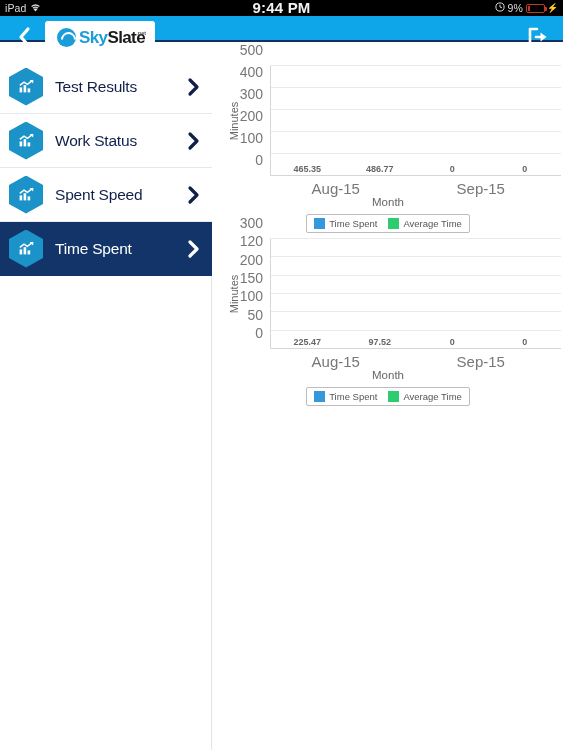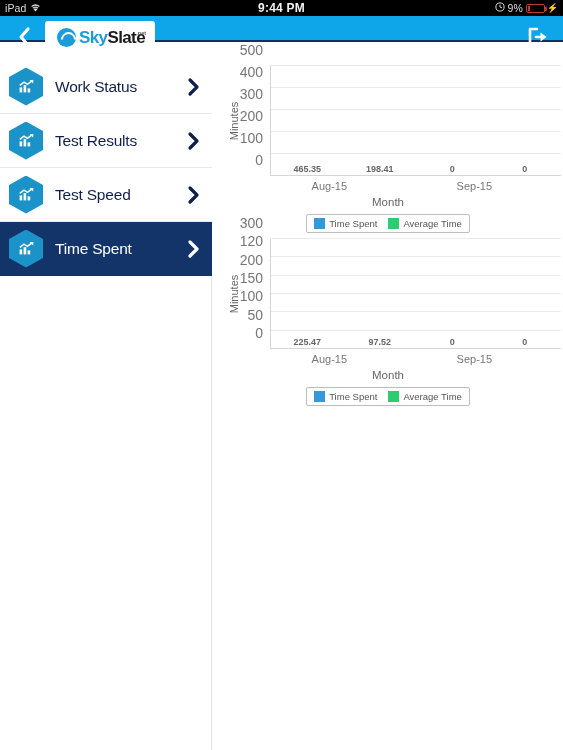--- a/index.html
+++ b/index.html
@@ -14,21 +14,21 @@
   
   .statusbar {
     position:absolute; top:0; left:0; width:563px; height:16px;
     background:#000; color:#d8d8d8;
     font-size:10.5px; line-height:16px;
     display:flex; align-items:center;
   }
   .sb-left { position:absolute; left:5px; display:flex; align-items:center; gap:4px; }
   .sb-device { font-size:10.5px; letter-spacing:0.1px; color:#dcdcdc; }
   .sb-center { position:absolute; left:0; width:563px; text-align:center;
-               font-size:12px; color:#f2f2f2; font-weight:bold; letter-spacing:0.2px; }
+               font-size:15px; color:#f2f2f2; font-weight:bold; letter-spacing:0.2px; }
   .sb-right { position:absolute; right:4px; display:flex; align-items:center; gap:3px; }
   .sb-pct { font-size:10.5px; color:#dcdcdc; }
   .batt {
     position:relative; width:19px; height:9px;
     border:1px solid #c0392b; border-radius:2px;
     display:inline-block;
   }
   .batt::after {
     content:''; position:absolute; right:-3px; top:2px;
     width:2px; height:4px; background:#c0392b; border-radius:0 1px 1px 0;
@@ -150,21 +150,21 @@
   .bar { position:relative; width:50%; }
   .bar .fill { position:absolute; left:0; right:0; bottom:0; }
   .bar .vlabel {
     position:absolute; left:0; right:0; text-align:center;
     font-size:9px; color:#666; white-space:nowrap;
   }
   .xlabels {
     position:absolute; left:58px; right:2px; top:100%; height:18px;
     display:flex; margin-top:1px;
   }
-  .xlab { flex:1; text-align:left; font-size:11px; color:#777; padding-left:14%; padding-top:3px; }
+  .xlab { flex:1; text-align:left; font-size:15px; color:#777; padding-left:14%; padding-top:3px; }
   .xtitle {
     text-align:center; font-size:11.5px; color:#666; margin-top:20px;
   }
   .legend {
     margin:6px auto 0; width:max-content;
     border:1px solid #bdbdbd; border-radius:2px;
     padding:3px 7px; display:flex; gap:11px; align-items:center;
     background:#fff;
   }
   .lg-item { display:flex; align-items:center; gap:4px; }
@@ -235,59 +235,59 @@
           <span class="hex" style="background:#1b93c8">
             <svg width="17" height="15" viewBox="0 0 17 15">
               <rect x="1.6" y="8.4" width="2.6" height="5" fill="#fff"></rect>
               <rect x="5.6" y="6.2" width="2.6" height="7.2" fill="#fff"></rect>
               <rect x="9.6" y="9.4" width="2.6" height="4" fill="#fff"></rect>
               <path d="M1.8 6.4 L6 3.2 L9.4 5.4 L14.6 1.4" stroke="#fff" stroke-width="1.5" fill="none"></path>
               <path d="M11.6 1.1 L15.4 0.9 L15.1 4.4 Z" fill="#fff"></path>
             </svg>
           </span>
         </div>
-        <span class="side-label">Work Status</span>
+        <span class="side-label">Test Results</span>
         <span class="side-chev">
           <svg width="13" height="20" viewBox="0 0 13 20">
             <path d="M3 3 L10 10 L3 17" stroke="#11204a" stroke-width="3.2" fill="none" stroke-linecap="round" stroke-linejoin="round"></path>
           </svg>
         </span>
       </div>
       <div class="side-item">
         <div class="hexwrap">
           <span class="hex" style="background:#1b93c8">
             <svg width="17" height="15" viewBox="0 0 17 15">
               <rect x="1.6" y="8.4" width="2.6" height="5" fill="#fff"></rect>
               <rect x="5.6" y="6.2" width="2.6" height="7.2" fill="#fff"></rect>
               <rect x="9.6" y="9.4" width="2.6" height="4" fill="#fff"></rect>
               <path d="M1.8 6.4 L6 3.2 L9.4 5.4 L14.6 1.4" stroke="#fff" stroke-width="1.5" fill="none"></path>
               <path d="M11.6 1.1 L15.4 0.9 L15.1 4.4 Z" fill="#fff"></path>
             </svg>
           </span>
         </div>
-        <span class="side-label">Test Results</span>
+        <span class="side-label">Work Status</span>
         <span class="side-chev">
           <svg width="13" height="20" viewBox="0 0 13 20">
             <path d="M3 3 L10 10 L3 17" stroke="#11204a" stroke-width="3.2" fill="none" stroke-linecap="round" stroke-linejoin="round"></path>
           </svg>
         </span>
       </div>
       <div class="side-item">
         <div class="hexwrap">
           <span class="hex" style="background:#1b93c8">
             <svg width="17" height="15" viewBox="0 0 17 15">
               <rect x="1.6" y="8.4" width="2.6" height="5" fill="#fff"></rect>
               <rect x="5.6" y="6.2" width="2.6" height="7.2" fill="#fff"></rect>
               <rect x="9.6" y="9.4" width="2.6" height="4" fill="#fff"></rect>
               <path d="M1.8 6.4 L6 3.2 L9.4 5.4 L14.6 1.4" stroke="#fff" stroke-width="1.5" fill="none"></path>
               <path d="M11.6 1.1 L15.4 0.9 L15.1 4.4 Z" fill="#fff"></path>
             </svg>
           </span>
         </div>
-        <span class="side-label">Test Speed</span>
+        <span class="side-label">Spent Speed</span>
         <span class="side-chev">
           <svg width="13" height="20" viewBox="0 0 13 20">
             <path d="M3 3 L10 10 L3 17" stroke="#11204a" stroke-width="3.2" fill="none" stroke-linecap="round" stroke-linejoin="round"></path>
           </svg>
         </span>
       </div>
       <div class="side-item selected">
         <div class="hexwrap">
           <span class="hex" style="background:#1b93c8">
             <svg width="17" height="15" viewBox="0 0 17 15">
@@ -330,21 +330,21 @@
             <div class="ytick" style="bottom: 100%;">500</div>
           </div>
           <div class="bars">
             <div class="group">
               <div class="bar">
                 <div class="fill" style="height: 93.07%; background: rgb(52, 152, 219);"></div>
                 <div class="vlabel" style="bottom: calc(93.07% + 2px);">465.35</div>
               </div>
               <div class="bar">
                 <div class="fill" style="height: 51.51%; background: rgb(46, 204, 113);"></div>
-                <div class="vlabel" style="bottom: calc(51.51% + 2px);">198.41</div>
+                <div class="vlabel" style="bottom: calc(51.51% + 2px);">486.77</div>
               </div>
             </div>
             <div class="group">
               <div class="bar">
                 <div class="fill" style="height: 0.9%; background: rgb(52, 152, 219);"></div>
                 <div class="vlabel" style="bottom: calc(0.9% + 2px);">0</div>
               </div>
               <div class="bar">
                 <div class="fill" style="height: 0.9%; background: rgb(46, 204, 113);"></div>
                 <div class="vlabel" style="bottom: calc(0.9% + 2px);">0</div>

